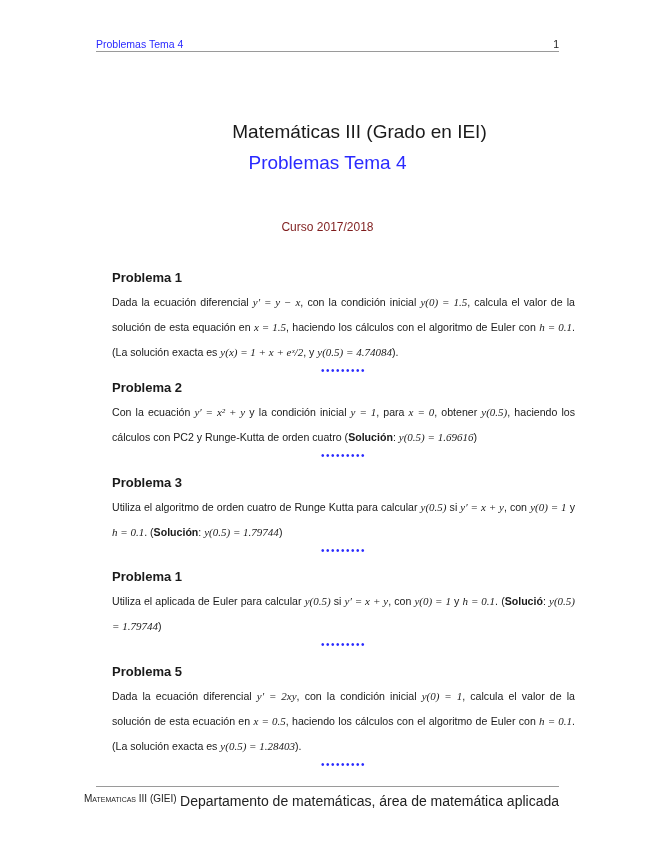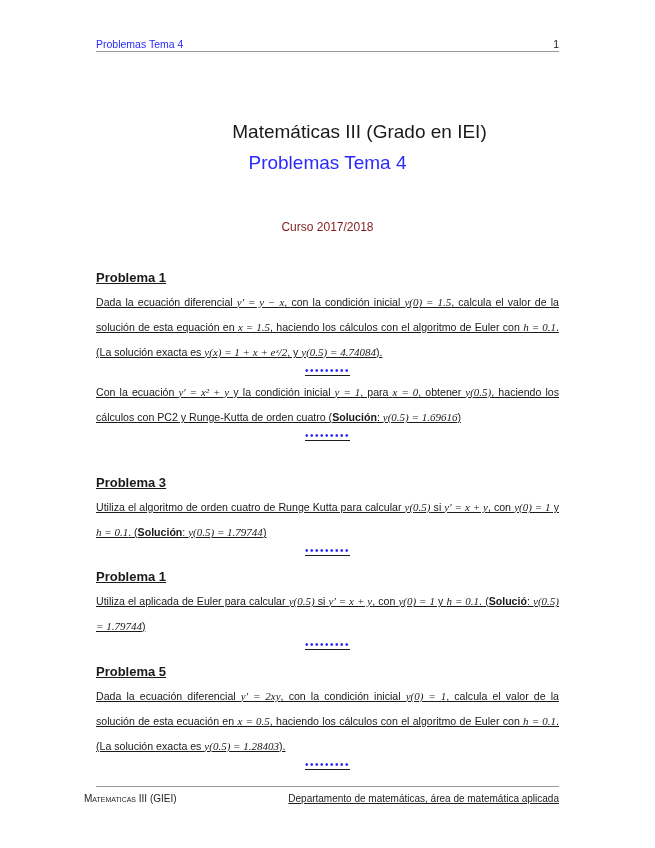--- a/index.html
+++ b/index.html
@@ -5,48 +5,49 @@
   html, body { margin:0; padding:0; background:#ffffff; }
   body { width:655px; height:848px; position:relative; overflow:hidden;
          font-family:"Liberation Sans", sans-serif; color:#1a1a1a; }
   .abs { position:absolute; }
   .header-left { left:96px; top:38px; font-size:10.5px; color:#2a2aff; }
   .header-right { right:96px; top:38px; font-size:10.5px; color:#222; }
   .header-rule { left:96px; top:51px; width:463px; height:1px; background:#9a9a9a; }
   .title { left:12px; width:655px; top:121px; text-align:center; font-size:19px; color:#1a1a1a;padding-left:20px; }
   .subtitle { left:0; width:655px; top:152px; text-align:center; font-size:19px; color:#2a2aff; }
   .course { left:0; width:655px; top:220px; text-align:center; font-size:12px; color:#7f1d1d; }
-  .problem { position:absolute; left:96px; width:463px;text-decoration:underline; }
+  .problem { position:absolute; left:112px; width:463px; }
   .problem h3 { margin:0 0 5px 0; font-size:13px; font-weight:bold; }
   .problem p { margin:0; font-size:10.6px; line-height:25px; text-align:justify; }
   .math { font-family:"Liberation Serif", serif; font-style:italic; font-size:11px; }
   .dots { text-align:center; color:#2a2aff; font-size:10px; letter-spacing:1.5px; margin-top:0px; line-height:12px; }
   .footer-rule { left:96px; top:786px; width:463px; height:1px; background:#9a9a9a; }
   .footer-left { left:84px; top:793px; font-size:10px; color:#222; }
-  .footer-right { right:96px; top:793px; font-size:10px; color:#222;text-decoration:underline; }
+  .footer-right { right:96px; top:793px; font-size:14px; color:#222; }
   .sc { font-variant:small-caps; }
 </style>
 </head>
 <body>
 
 <div class="abs header-left">Problemas Tema 4</div>
 <div class="abs header-right">1</div>
 <div class="abs header-rule"></div>
 
 <div class="abs title">Matemáticas III (Grado en IEI)</div>
 <div class="abs subtitle">Problemas Tema 4</div>
 <div class="abs course">Curso 2017/2018</div>
 
 <div class="problem" style="top:270px;">
   <h3>Problema 1</h3>
   <p><span>Dada la ecuación diferencial </span><span class="math">y′ = y − x</span><span>, con la condición inicial </span><span class="math">y(0) = 1.5</span><span>, calcula el valor de la solución de esta equación en </span><span class="math">x = 1.5</span><span>, haciendo los cálculos con el algoritmo de Euler con </span><span class="math">h = 0.1</span><span>. (La solución exacta es </span><span class="math">y(x) = 1 + x + eˣ/2</span><span>, y </span><span class="math">y(0.5) = 4.74084</span><span>).</span></p>
   <div class="dots">•••••••••</div>
 </div>
 
 <div class="problem" style="top:380px;">
+  <h3>Problema 2</h3>
   <p><span>Con la ecuación </span><span class="math">y′ = x² + y</span><span> y la condición inicial </span><span class="math">y = 1</span><span>, para </span><span class="math">x = 0</span><span>, obtener </span><span class="math">y(0.5)</span><span>, haciendo los cálculos con PC2 y Runge-Kutta de orden cuatro (</span><b>Solución</b><span>: </span><span class="math">y(0.5) = 1.69616</span><span>)</span></p>
   <div class="dots">•••••••••</div>
 </div>
 
 <div class="problem" style="top:475px;">
   <h3>Problema 3</h3>
   <p><span>Utiliza el algoritmo de orden cuatro de Runge Kutta para calcular </span><span class="math">y(0.5)</span><span> si </span><span class="math">y′ = x + y</span><span>, con </span><span class="math">y(0) = 1</span><span> y </span><span class="math">h = 0.1</span><span>. (</span><b>Solución</b><span>: </span><span class="math">y(0.5) = 1.79744</span><span>)</span></p>
   <div class="dots">•••••••••</div>
 </div>
 

